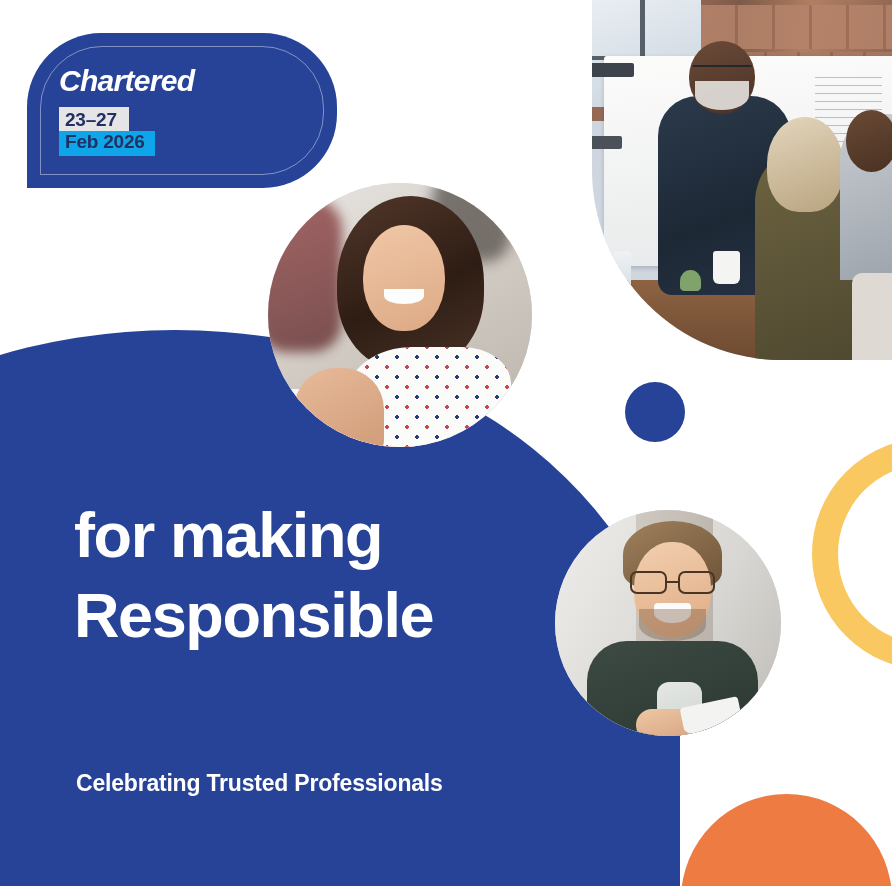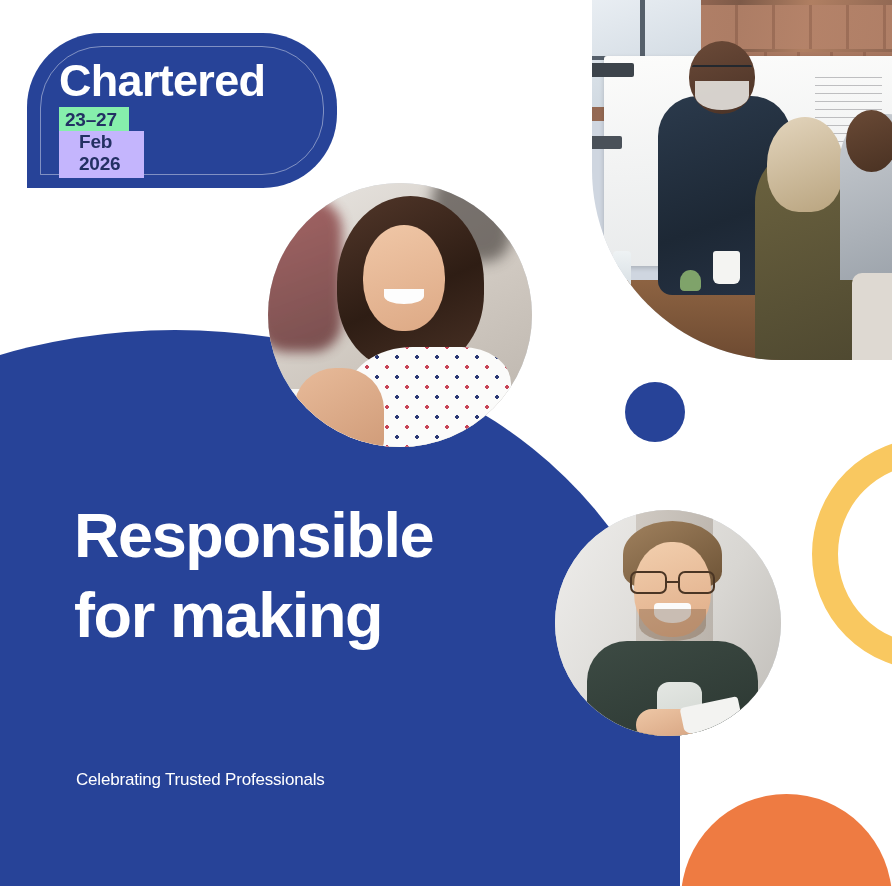--- a/index.html
+++ b/index.html
@@ -228,25 +228,26 @@
   }
   .logo-text {
     position: absolute;
     left: 32px;
     top: 22px;
     right: 14px;
     bottom: 14px;
     color: #ffffff;
   }
   .logo-line1 {
-    font-size: 45px;
+    font-size: 30px;
     font-weight: 700;
     letter-spacing: -0.7px;
     line-height: 52px;
     white-space: nowrap;
+    font-style: italic;
   }
   .logo-line2 {
     display: flex;
     align-items: flex-end;
     gap: 10px;
     line-height: 52px;
   }
   .logo-week {
     font-size: 45px;
     font-weight: 700;
@@ -256,32 +257,32 @@
   
   .date-badge {
     position: relative;
     margin-bottom: 4px;
     color: #233063;
     font-weight: 700;
     font-size: 19px;
     line-height: 22px;
   }
   .date-top {
-    background: #86efac;
+    background: #e5e5e5;
     display: block;
     padding: 2px 6px 0 6px;
     width: 70px;
     box-sizing: border-box;
     letter-spacing: -0.2px;
   }
   .date-bottom {
-    background: #c4b5fd;
+    background: #0ea5e9;
     display: block;
-    padding: 0 6px 3px 20px;
-    width: 85px;
+    padding: 0 6px 3px 6px;
+    width: 96px;
     box-sizing: border-box;
     letter-spacing: -0.2px;
   }
 
   
   .headline {
     position: absolute;
     left: 74px;
     top: 495px;
     color: #ffffff;
@@ -289,22 +290,22 @@
     font-weight: 700;
     line-height: 80px;
     letter-spacing: -1.4px;
     white-space: nowrap;
   }
   .subhead {
     position: absolute;
     left: 76px;
     top: 770px;
     color: #ffffff;
-    font-size: 17px;
-    font-weight: 400;
+    font-size: 23px;
+    font-weight: 700;
     letter-spacing: -0.2px;
     white-space: nowrap;
   }
 </style>
 </head>
 <body>
 
 <div id="poster">
 
   <div class="shape blue-blob"></div>
@@ -380,19 +381,19 @@
       <div class="logo-line2">
         <span class="date-badge">
           <span class="date-top">23–27</span>
           <span class="date-bottom">Feb 2026</span>
         </span>
       </div>
     </div>
   </div>
 
   <div class="headline">
+    <div>for making</div>
     <div>Responsible</div>
-    <div>for making</div>
   </div>
 
   <div class="subhead">Celebrating Trusted Professionals</div>
 
 </div>
 
 </body></html>

